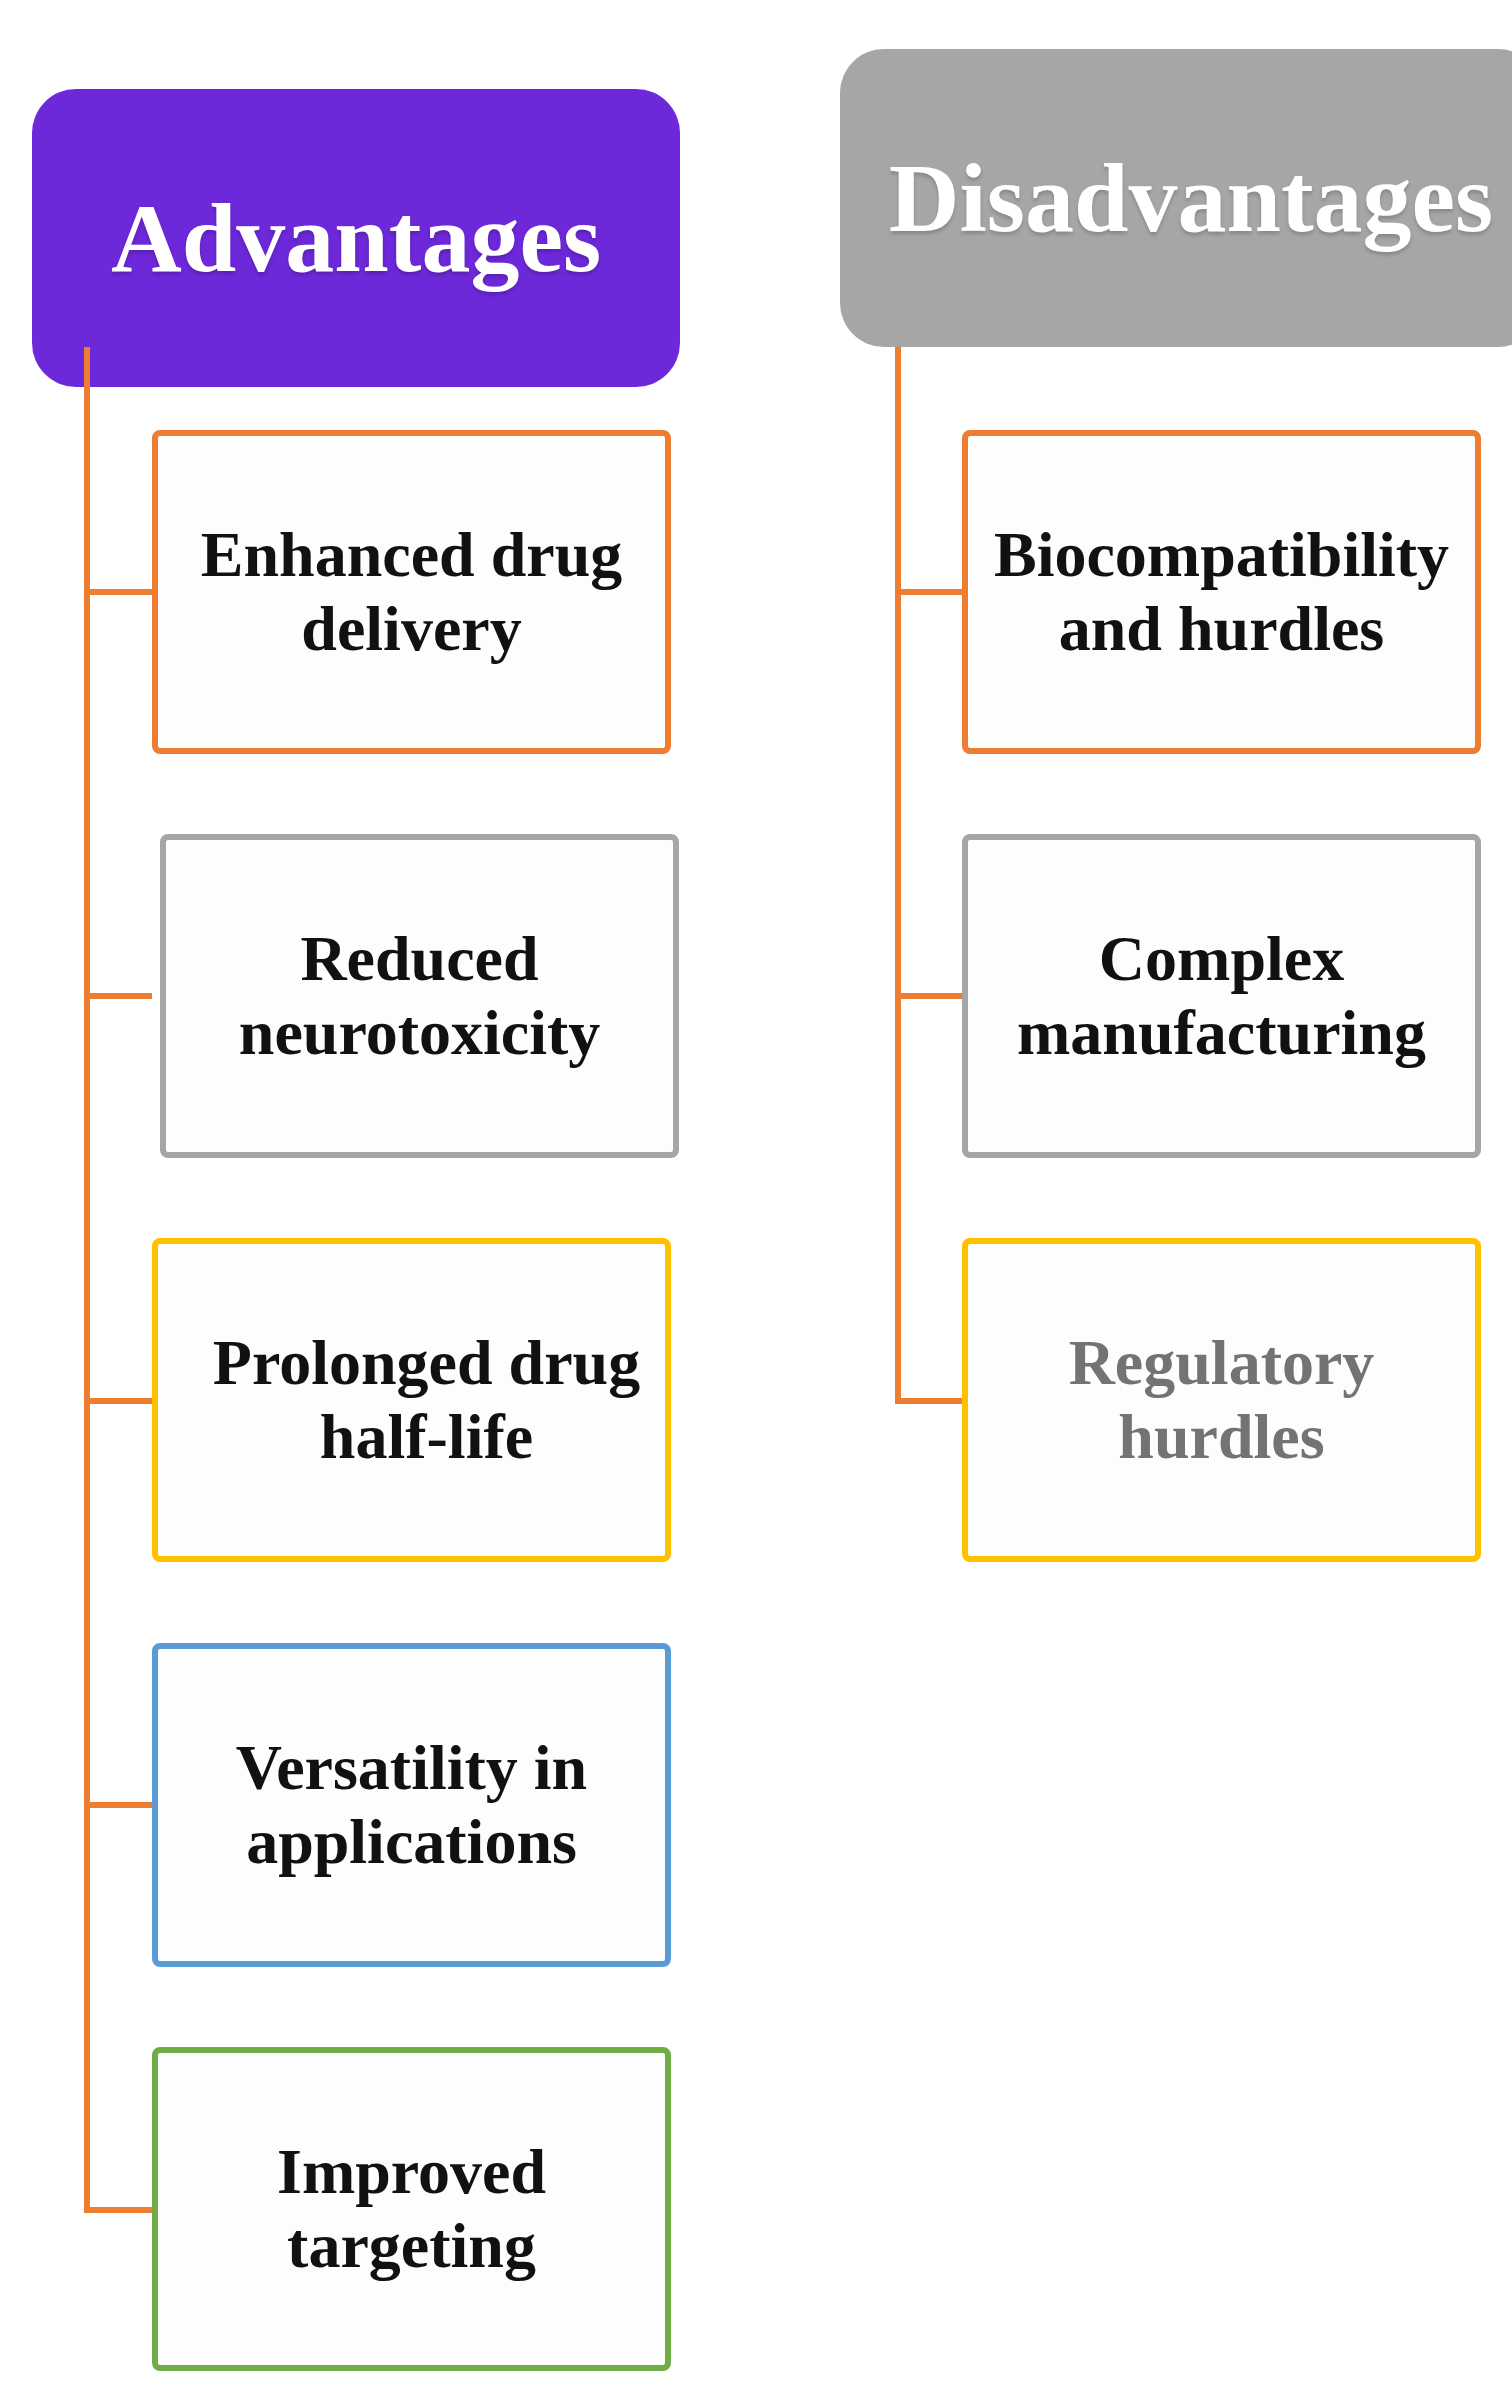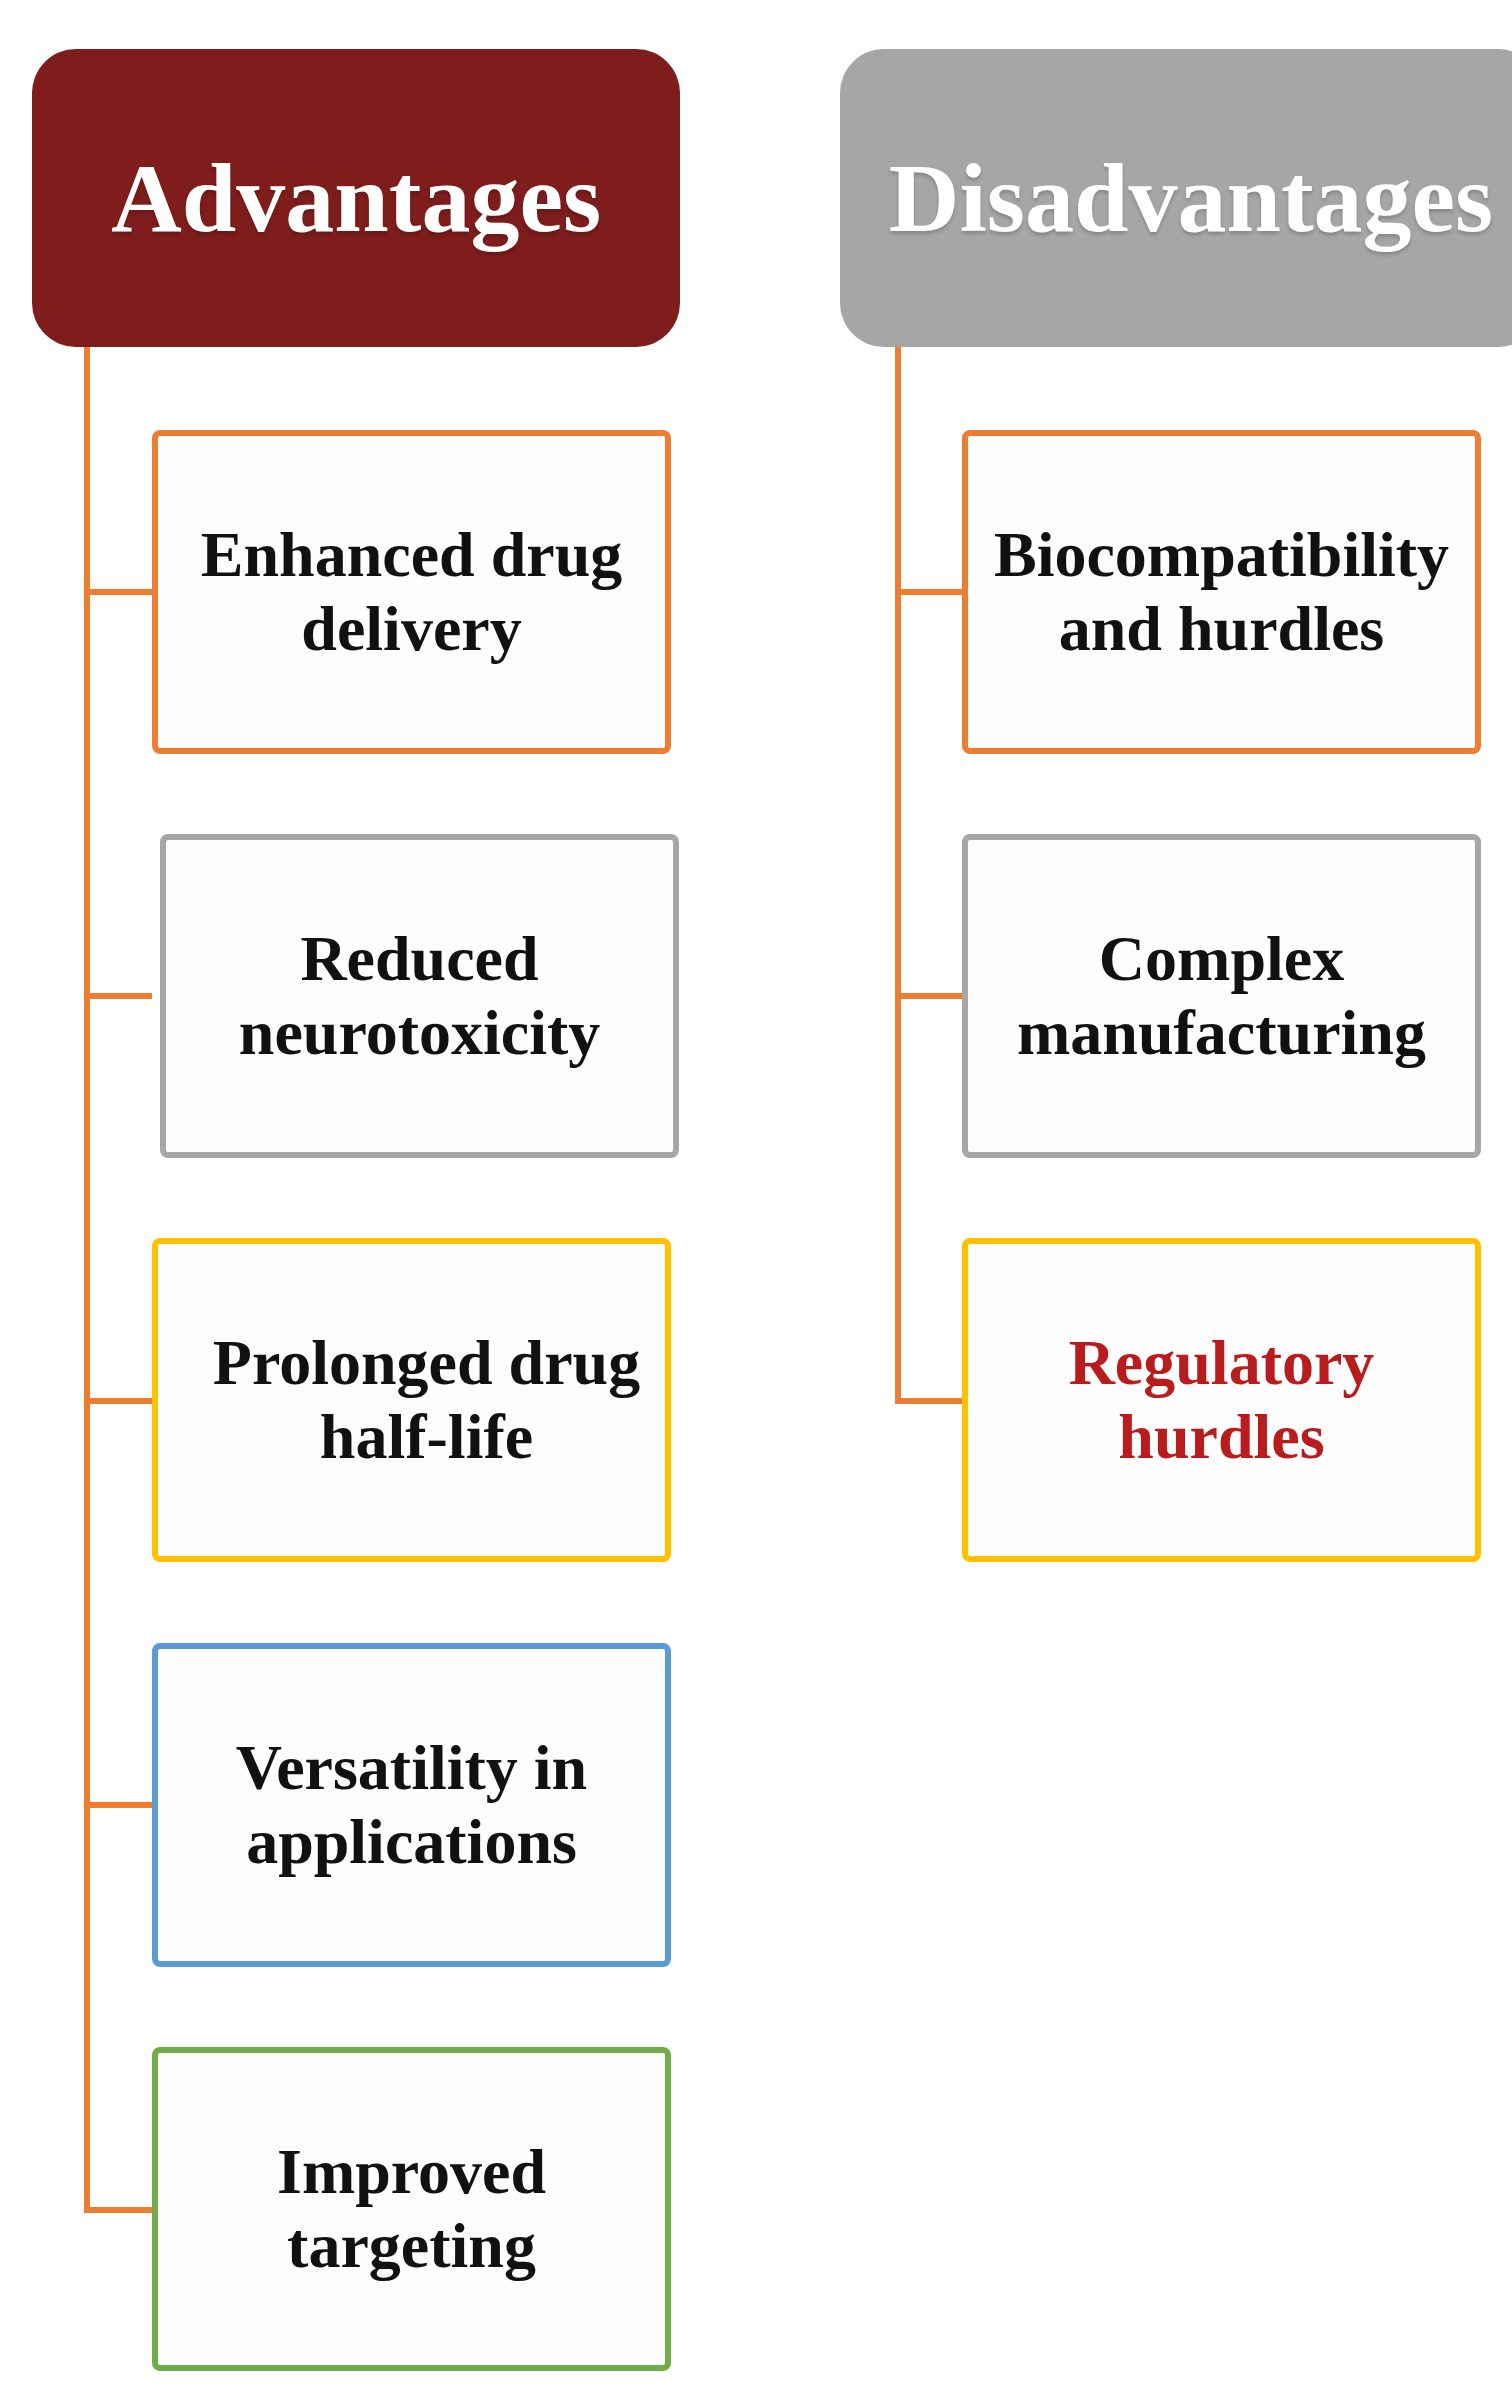--- a/index.html
+++ b/index.html
@@ -56,21 +56,21 @@
     background: #ED7D31;
   }
   .vline { width: 5.5px; }
   .hline { height: 5.5px; }
 </style>
 </head>
 <body>
 
 <div class="canvas">
 
-  <div class="header header-adv" style="background: #7f1d1d; color: rgb(255, 255, 255);">
+  <div class="header header-adv" style="background: #6d28d9; color: rgb(255, 255, 255); margin-top: 40px;">
     <span>Advantages</span>
   </div>
 
   <div class="header header-dis" style="background: rgb(166, 166, 166); color: rgb(255, 255, 255);">
     <span>Disadvantages</span>
   </div>
 
   <div id="nodes">
       <div class="vline" style="left: 84px; top: 347px; height: 1865px; background: rgb(237, 125, 49);"></div>
       <div class="hline" style="left: 84px; top: 589px; width: 68px; background: rgb(237, 125, 49);"></div>
@@ -97,17 +97,17 @@
       <div class="hline" style="left: 895px; top: 589px; width: 68px; background: rgb(237, 125, 49);"></div>
       <div class="node-box" style="left: 962px; top: 430px; border-color: rgb(237, 125, 49); background: rgb(253, 253, 253);">
     <div class="node-label" style="color: rgb(17, 17, 17);">Biocompatibility and hurdles</div>
   </div>
       <div class="hline" style="left: 895px; top: 993px; width: 68px; background: rgb(237, 125, 49);"></div>
       <div class="node-box" style="left: 962px; top: 834px; border-color: rgb(166, 166, 166); background: rgb(253, 253, 253);">
     <div class="node-label" style="color: rgb(17, 17, 17);">Complex manufacturing</div>
   </div>
       <div class="hline" style="left: 895px; top: 1398px; width: 68px; background: rgb(237, 125, 49);"></div>
       <div class="node-box" style="left: 962px; top: 1238px; border-color: rgb(255, 192, 0); background: rgb(253, 253, 253);">
-    <div class="node-label" style="color: #b91c1c;">Regulatory hurdles</div>
+    <div class="node-label" style="color: #737373;">Regulatory hurdles</div>
   </div>
     </div>
 </div>
 
 
 </body></html>

